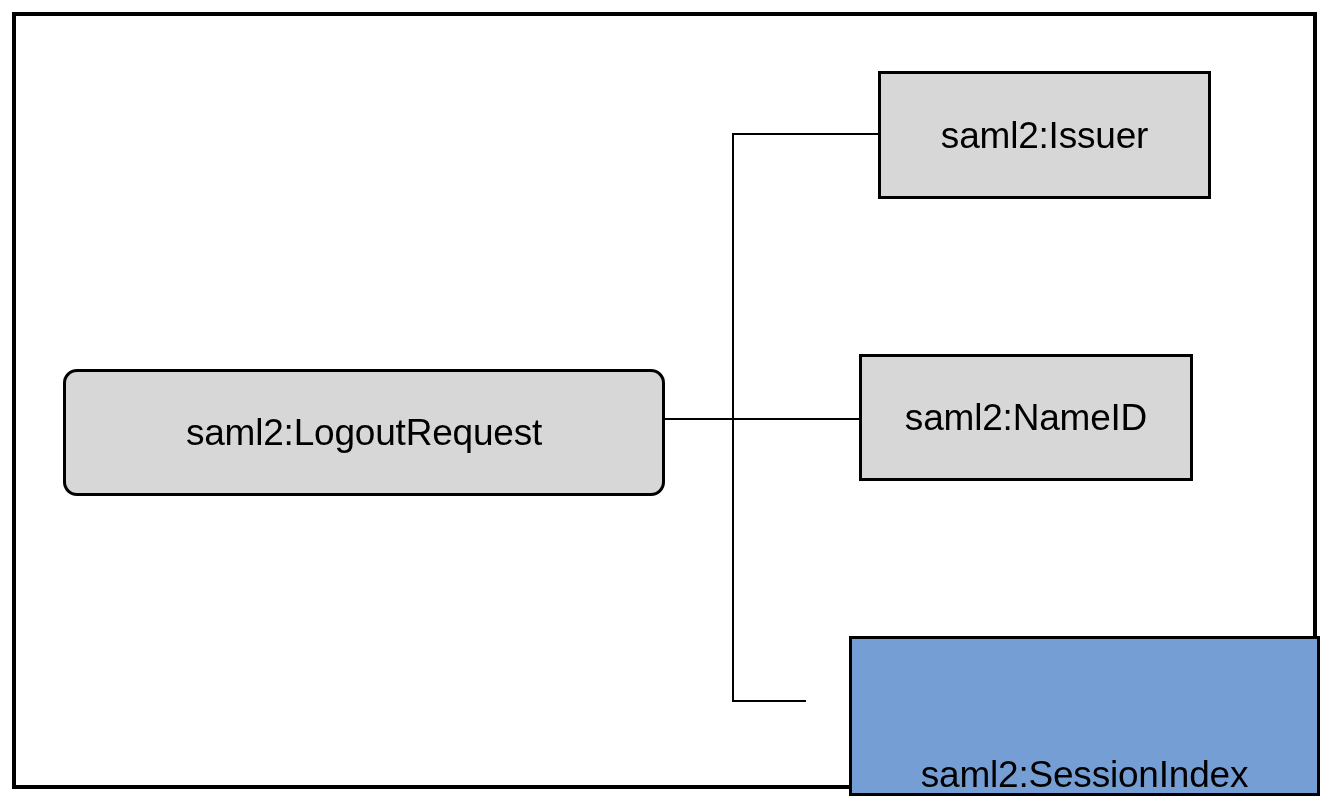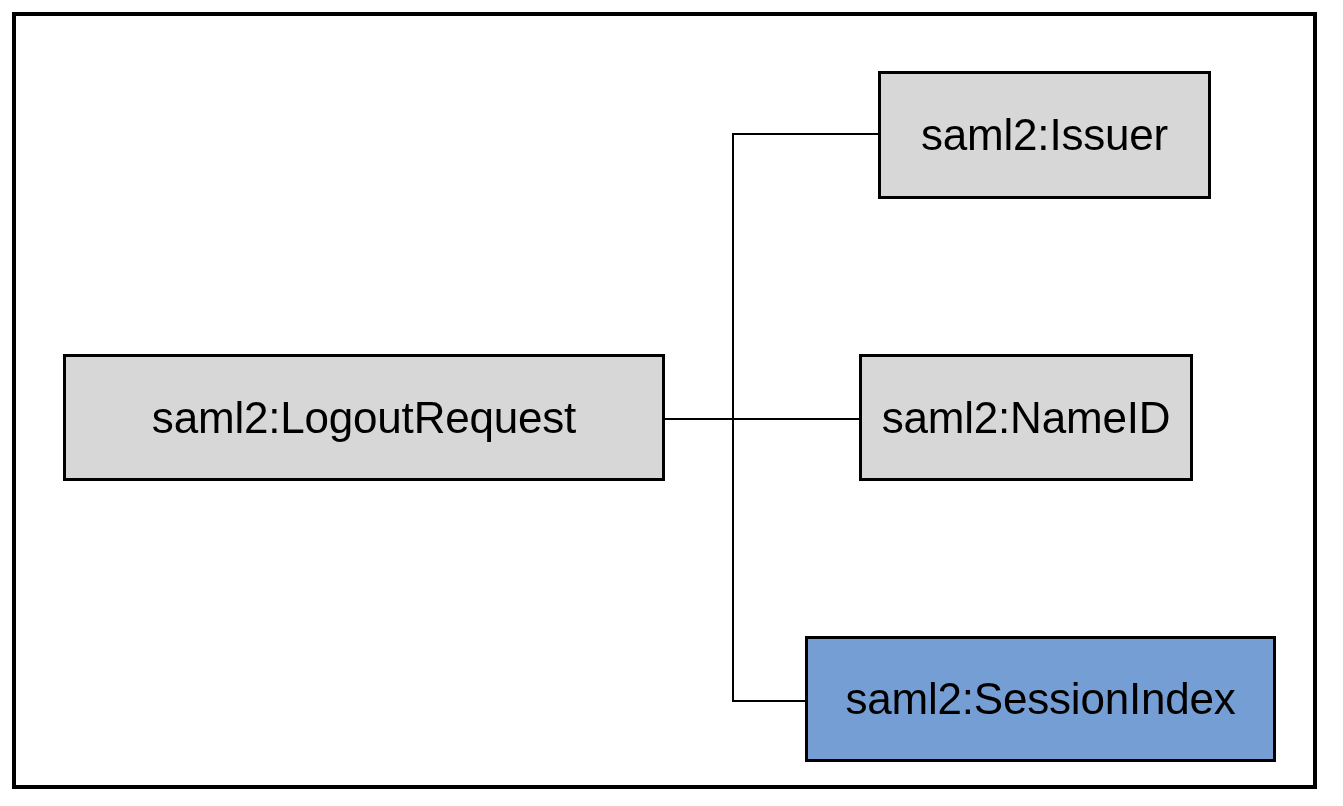--- a/index.html
+++ b/index.html
@@ -45,41 +45,41 @@
     position: absolute;
     box-sizing: border-box;
     border: 3px solid #000000;
     display: flex;
     align-items: center;
     justify-content: center;
     text-align: center;
   }
   .node-label {
     font-family: "Liberation Sans", sans-serif;
-    font-size: 44px;
+    font-size: 37px;
     line-height: 1;
     color: #000000;
     letter-spacing: -0.2px;
     white-space: nowrap;
   }
   .node-default { background: #d7d7d7; }
   .node-highlight { background: #759fd4; }
 
   
   #node-logoutrequest {
-    left: 47px;  top: 338px;  width: 602px; height: 127px;
+    left: 47px;  top: 353px;  width: 602px; height: 127px; border-radius: 14px;
   }
   #node-issuer {
     left: 862px; top: 55px;   width: 333px; height: 128px;
   }
   #node-nameid {
     left: 843px; top: 338px;  width: 334px; height: 127px;
   }
   #node-sessionindex {
-    left: 789px; top: 620px;  width: 471px; height: 126px;
+    left: 833px; top: 620px;  width: 471px; height: 160px; align-items: flex-end;
   }
 
   
   #conn-parent-stub { left: 648px; top: 402px; width: 71px;  }
   #conn-trunk       { left: 716px; top: 117px; height: 569px; }
   #conn-issuer      { left: 716px; top: 117px; width: 147px; }
   #conn-nameid      { left: 716px; top: 402px; width: 128px; }
   #conn-sessionindex{ left: 716px; top: 684px; width: 74px;  }
 </style>
 </head>

